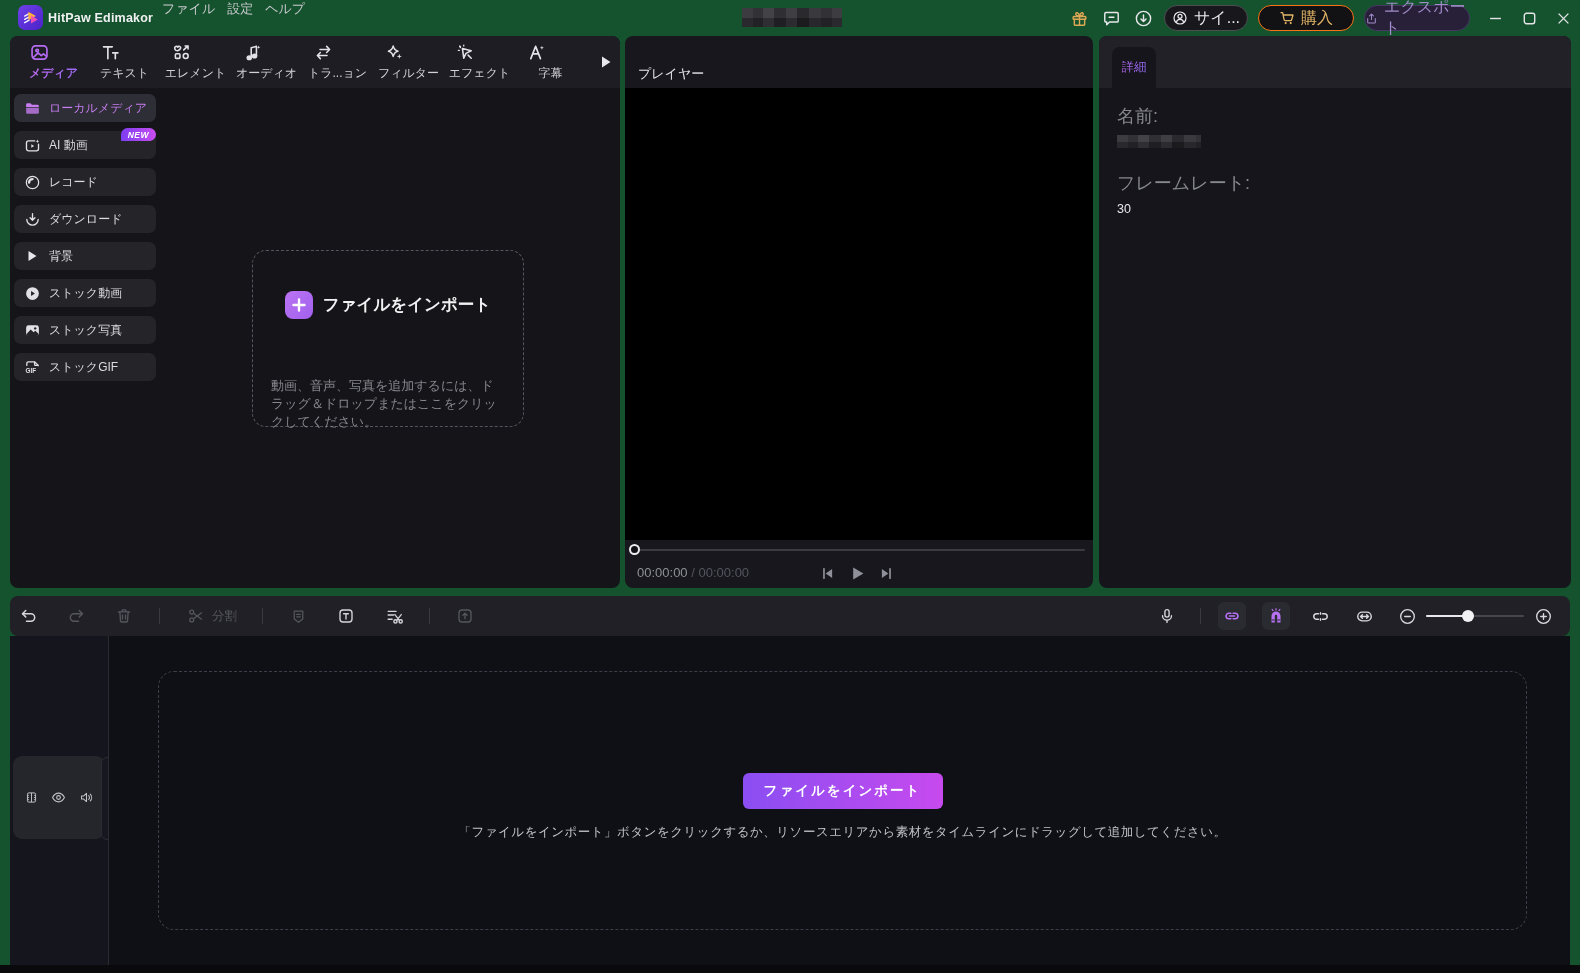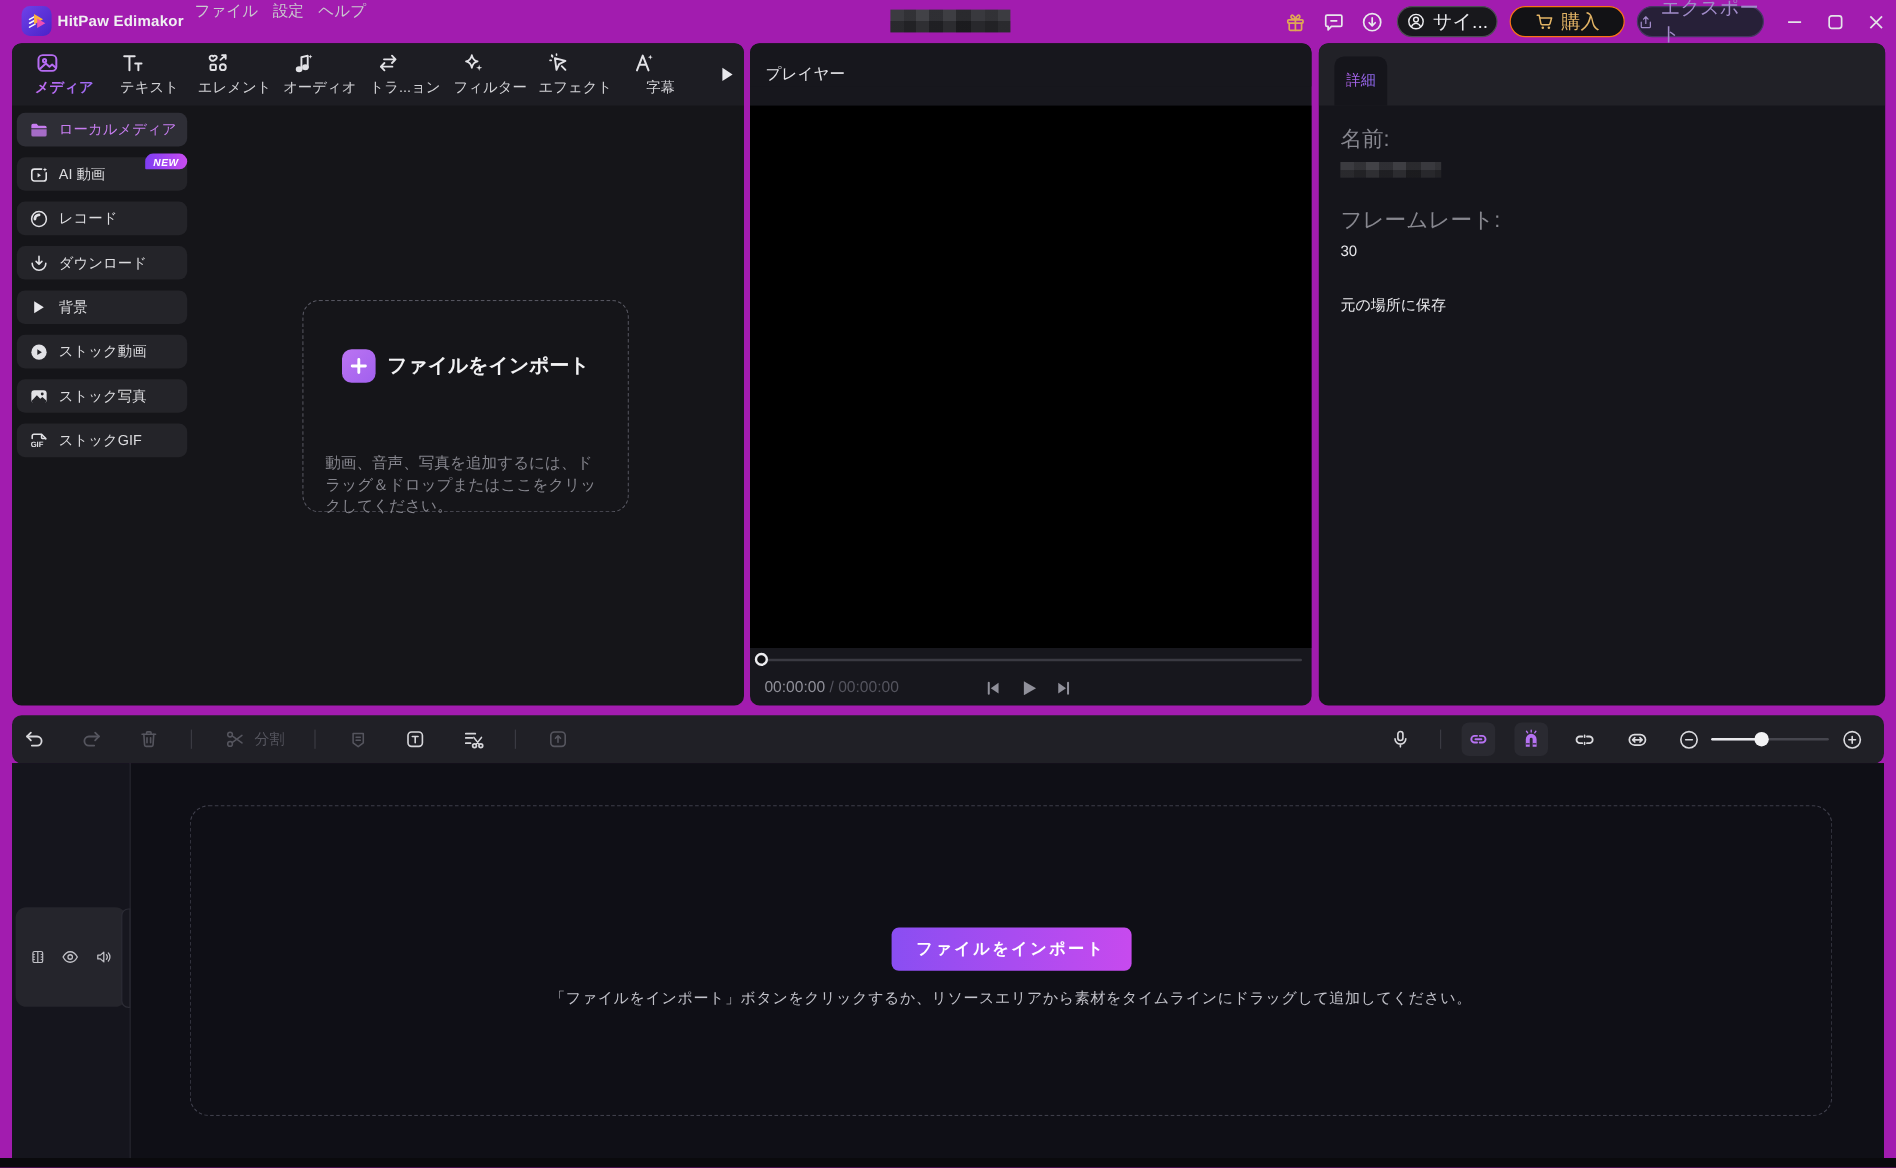--- a/index.html
+++ b/index.html
@@ -1,18 +1,18 @@
 <!DOCTYPE html>
 <html><head>
 <meta charset="utf-8">
 <style>
   * { margin:0; padding:0; box-sizing:border-box; user-select:none; }
   html,body { width:1580px; height:973px; overflow:hidden; }
   body { font-family:"Liberation Sans", sans-serif; background:#0b0b0e; color:#e6e6ea; }
-  .app { position:relative; width:1580px; height:973px; background:#a21caf; }
+  .app { position:relative; width:1580px; height:973px; background:#14532d; }
   svg { display:block; }
 
   
   .titlebar { position:absolute; left:0; top:0; width:1580px; height:36px; display:flex; align-items:center; }
   .logo { position:absolute; left:18px; top:5px; width:25px; height:25px; border-radius:7px;
           background:linear-gradient(135deg,#6d42e8 0%,#4b22c8 100%); display:flex; align-items:center; justify-content:center; }
   .app-title { position:absolute; left:48px; top:0; height:36px; line-height:36px; font-size:12.5px; font-weight:700; color:#f0f0f2; letter-spacing:.2px; }
   .menubar { position:absolute; left:162px; top:0; height:36px; display:flex; gap:12px; align-items:flex-start; }
   .menu-item { font-size:13px; color:#c9c9ce; cursor:default; }
   .censor { background:linear-gradient(90deg,#35353a 0 11px,#2b2b30 11px 21px,#3c3c41 21px 32px,#28282d 32px 44px,#38383d 44px 55px,#232327 55px 67px,#333338 67px 79px,#2b2b30 79px 90px,#36363b 90px 100px);
@@ -60,21 +60,21 @@
                display:flex; align-items:center; letter-spacing:.5px; }
 
   
   .import-zone { position:absolute; left:242px; top:214px; width:272px; height:177px; border:1.5px dashed #55555f; border-radius:14px; cursor:pointer; }
   .iz-head { position:absolute; left:0; top:40px; width:100%; display:flex; align-items:center; justify-content:center; gap:10px; }
   .iz-plus { width:28px; height:28px; border-radius:8px; background:linear-gradient(135deg,#bb74f2,#a160ee); display:flex; align-items:center; justify-content:center; }
   .iz-title { font-size:16.5px; font-weight:700; color:#f2f2f4; }
   .iz-desc { position:absolute; left:18px; top:82px; width:236px; font-size:13px; color:#85858d; line-height:18px;margin-top:44px; }
 
   
-  .player-header { position:absolute; left:0; top:0; width:100%; height:36px; background:#17171d; }
+  .player-header { position:absolute; left:0; top:12px; width:100%; height:36px; background:#17171d; }
   .player-header .ph-label { position:absolute; left:13px; top:0; height:52px; line-height:52px; font-size:13px; color:#e4e4e8; }
   .video-area { position:absolute; left:0; top:52px; width:100%; height:452px; background:#000; }
   .seek-row { position:absolute; left:0; top:504px; width:100%; height:18px; }
   .seek-track { position:absolute; left:8px; right:8px; top:9px; height:2px; background:#3a3a42; border-radius:1px; }
   .seek-knob { position:absolute; left:4px; top:4px; width:11px; height:11px; border-radius:50%; border:2.5px solid #ececf0; background:#101014; cursor:pointer; }
   .player-controls { position:absolute; left:0; top:522px; width:100%; height:30px; }
   .timecode { position:absolute; left:12px; top:0; height:30px; line-height:30px; font-size:13px; color:#8f8f98; }
   .timecode .tc-total { color:#54545e; }
   .transport { position:absolute; left:196px; top:0; width:72px; height:30px; display:flex; align-items:center; justify-content:space-between; }
   .pc-icon { color:#90909a; cursor:pointer; display:flex; align-items:center; }
@@ -464,21 +464,20 @@
     </div>
     <div class="details-body" data-name="details-body">
       <div class="dt-label" data-name="name-label">名前:</div>
       <div class="censor name-censor" data-name="name-value-censored"></div>
       <div class="dt-gap-l" data-name="spacer"></div>
       <div class="dt-label" data-name="framerate-label">フレームレート:</div>
       <div class="dt-gap-s" data-name="spacer"></div>
       <div class="dt-value" data-name="framerate-value">30</div>
       <div class="dt-gap-l" data-name="spacer"></div>
       <div class="dt-gap-s" data-name="spacer"></div>
-      <div class="dt-value" data-name="import-method-value">元の場所に保存</div>
     </div>
   </div>
 
   <div class="toolbar" data-name="timeline-toolbar">
     <div class="tl-left" data-name="toolbar-left">
       <div class="tbtn" data-name="undo-icon">
         <svg width="19" height="19" viewBox="0 0 24 24" fill="none" stroke="currentColor" stroke-width="1.9" stroke-linecap="round" stroke-linejoin="round">
           <path d="M8.5 4.5 L4.5 8.5 L8.5 12.5"></path>
           <path d="M4.5 8.5 H15 a4.8 4.8 0 0 1 0 9.6 H9.5"></path>
         </svg>

